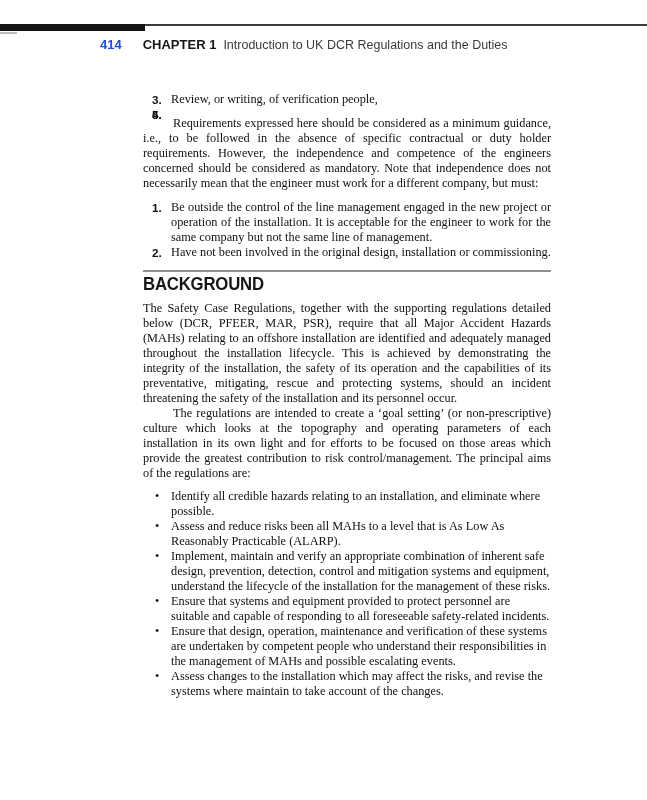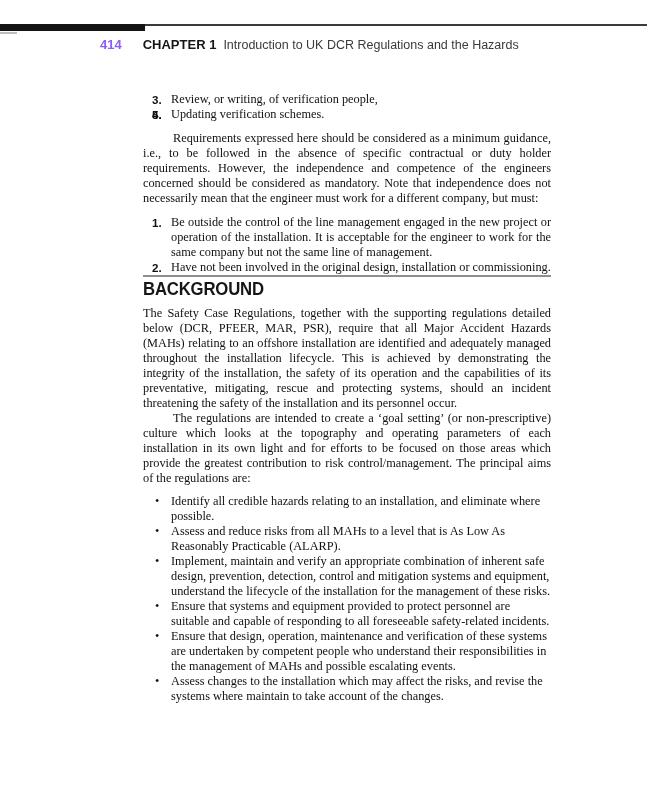--- a/index.html
+++ b/index.html
@@ -16,21 +16,21 @@
   
   .top-rule { position:absolute; top:24px; left:0; width:647px; height:2px; background:#3b3b3b; }
   .top-bar  { position:absolute; top:24px; left:0; width:145px; height:7px; background:#141414; }
   .top-stub { position:absolute; top:32px; left:0; width:17px; height:2px; background:#bdbdbd; }
 
   .running-head {
     position:absolute; top:37px; left:100px;
     font-family:"Liberation Sans", sans-serif;
     font-size:12.5px; color:#3a3a3a; white-space:nowrap;
   }
-  .running-head .pagenum  { font-weight:bold; color:#8b5cf6; font-size:13px; margin-right:21px; }
+  .running-head .pagenum  { font-weight:bold; color:#1d4ed8; font-size:13px; margin-right:21px; }
   .running-head .chlabel  { font-weight:bold; color:#161616; font-size:13px; margin-right:7px;text-align:center; }
 
   
   .column {
     position:absolute; left:143px; top:92px; width:408px;
     font-size:12.3px; line-height:15px; color:#101010;
   }
 
   .numlist { list-style:none; margin:0; padding:0; }
   .numitem { position:relative; padding-left:28px; text-align:justify; }
@@ -39,21 +39,21 @@
     font-family:"Liberation Sans", sans-serif;
     font-weight:bold; font-size:11.6px;
   }
   .numlist.tasks { margin-bottom:9px; }
   .numlist.musts { margin-bottom:0; }
 
   .para { margin:0; text-align:justify; }
   .para.indent { text-indent:30px; }
   .para.requirements { margin-bottom:9px; }
 
-  .bg-section { margin-top:0; }
+  .bg-section { margin-top:10px; }
   .sect-rule { height:2px; background:#8f8f8f; margin:0 0 5px 0; }
   .sect-heading {
     margin:0 0 9px 0;
     font-family:"Liberation Sans", sans-serif;
     font-size:18px; font-weight:700; color:#161616;
     letter-spacing:-0.2px;
     transform:scaleX(0.93); transform-origin:left center;
   }
 
   .bullets { list-style:none; margin:8px 0 0 0; padding:0; }
@@ -63,36 +63,35 @@
 </head>
 <body>
 
 <div class="page">
 
   <div class="top-rule"></div>
   <div class="top-bar"></div>
   <div class="top-stub"></div>
 
   <header class="running-head">
-    <span class="pagenum">414</span><span class="chlabel">CHAPTER 1</span><span class="chtitle">Introduction to UK DCR Regulations and the Hazards</span>
+    <span class="pagenum">414</span><span class="chlabel">CHAPTER 1</span><span class="chtitle">Introduction to UK DCR Regulations and the Duties</span>
   </header>
 
   <main class="column">
 
     <ol class="numlist tasks">
       <li class="numitem">
         <span class="num">3.</span>
         <span class="txt">Review, or writing, of verification people,</span>
       </li>
       <li class="numitem">
         <span class="num">4.</span>
       </li>
       <li class="numitem">
         <span class="num">5.</span>
-        <span class="txt">Updating verification schemes.</span>
       </li>
     </ol>
 
     <p class="para indent requirements">Requirements expressed here should be considered as a minimum guidance, i.e., to be followed in the absence of specific contractual or duty holder requirements. However, the independence and competence of the engineers concerned should be considered as mandatory. Note that independence does not necessarily mean that the engineer must work for a different company, but must:</p>
 
     <ol class="numlist musts">
       <li class="numitem">
         <span class="num">1.</span>
         <span class="txt">Be outside the control of the line management engaged in the new project or operation of the installation. It is acceptable for the engineer to work for the same company but not the same line of management.</span>
       </li>
@@ -109,21 +108,21 @@
       <p class="para">The Safety Case Regulations, together with the supporting regulations detailed below (DCR, PFEER, MAR, PSR), require that all Major Accident Hazards (MAHs) relating to an offshore installation are identified and adequately managed throughout the installation lifecycle. This is achieved by demonstrating the integrity of the installation, the safety of its operation and the capabilities of its preventative, mitigating, rescue and protecting systems, should an incident threatening the safety of the installation and its personnel occur.</p>
       <p class="para indent">The regulations are intended to create a ‘goal setting’ (or non-prescriptive) culture which looks at the topography and operating parameters of each installation in its own light and for efforts to be focused on those areas which provide the greatest contribution to risk control/management. The principal aims of the regulations are:</p>
 
       <ul class="bullets">
         <li>
           <span class="blt">•</span>
           <span class="txt">Identify all credible hazards relating to an installation, and eliminate where possible.</span>
         </li>
         <li>
           <span class="blt">•</span>
-          <span class="txt">Assess and reduce risks from all MAHs to a level that is As Low As Reasonably Practicable (ALARP).</span>
+          <span class="txt">Assess and reduce risks been all MAHs to a level that is As Low As Reasonably Practicable (ALARP).</span>
         </li>
         <li>
           <span class="blt">•</span>
           <span class="txt">Implement, maintain and verify an appropriate combination of inherent safe design, prevention, detection, control and mitigation systems and equipment, understand the lifecycle of the installation for the management of these risks.</span>
         </li>
         <li>
           <span class="blt">•</span>
           <span class="txt">Ensure that systems and equipment provided to protect personnel are suitable and capable of responding to all foreseeable safety-related incidents.</span>
         </li>
         <li>

